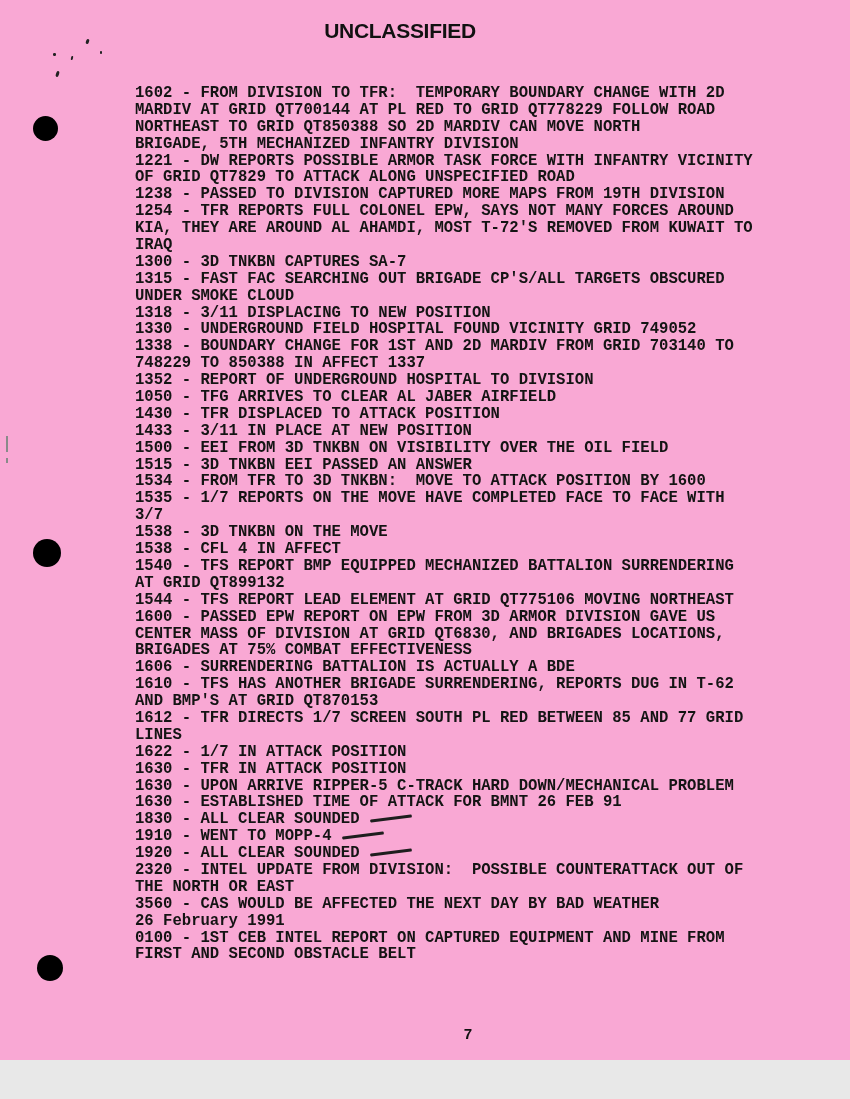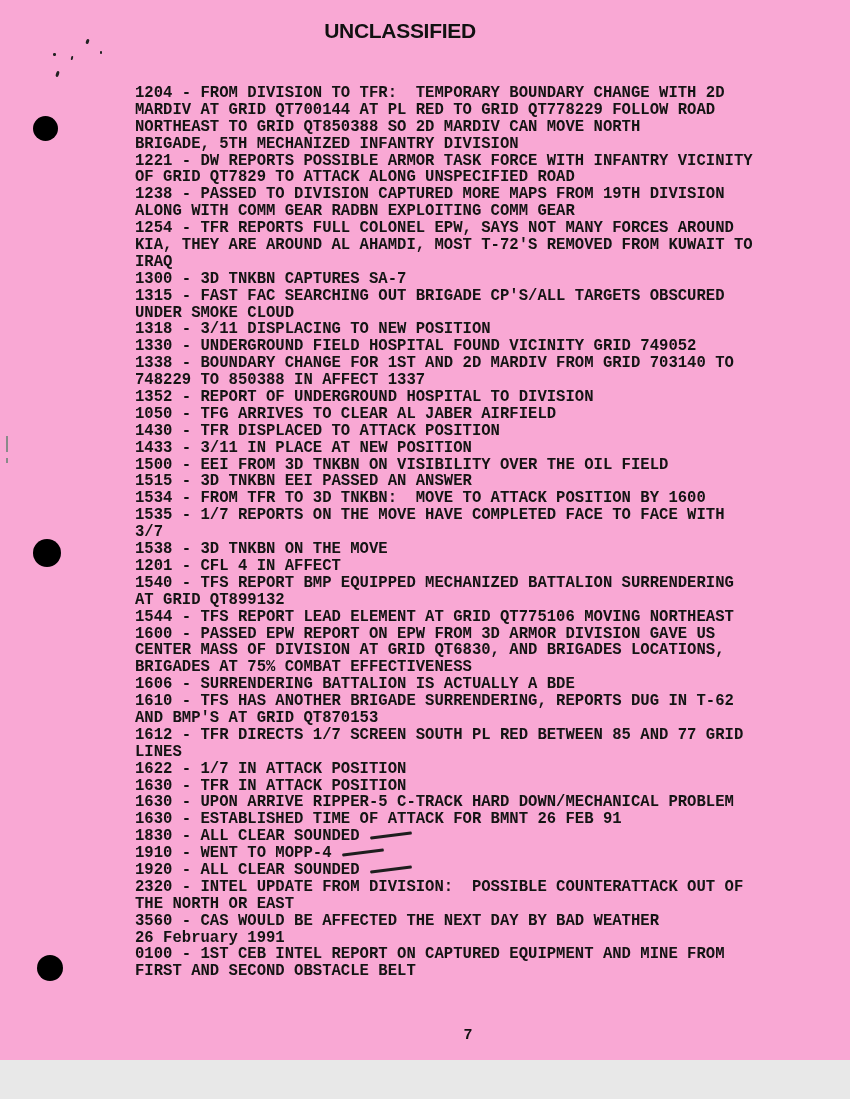--- a/index.html
+++ b/index.html
@@ -96,49 +96,48 @@
   .mark-2 { left: 6px; top: 458px; width: 2px; height: 5px; }
 </style>
 </head>
 <body>
 
 <div class="doc-page">
 
   <div class="classification-banner banner-top">UNCLASSIFIED</div>
 
   <div class="log-text">
-      <div class="log-line"><span>1204 - FROM DIVISION TO TFR:  TEMPORARY BOUNDARY CHANGE WITH 2D</span></div>
+      <div class="log-line"><span>1602 - FROM DIVISION TO TFR:  TEMPORARY BOUNDARY CHANGE WITH 2D</span></div>
       <div class="log-line"><span>MARDIV AT GRID QT700144 AT PL RED TO GRID QT778229 FOLLOW ROAD</span></div>
       <div class="log-line"><span>NORTHEAST TO GRID QT850388 SO 2D MARDIV CAN MOVE NORTH</span></div>
       <div class="log-line"><span>BRIGADE, 5TH MECHANIZED INFANTRY DIVISION</span></div>
       <div class="log-line"><span>1221 - DW REPORTS POSSIBLE ARMOR TASK FORCE WITH INFANTRY VICINITY</span></div>
       <div class="log-line"><span>OF GRID QT7829 TO ATTACK ALONG UNSPECIFIED ROAD</span></div>
       <div class="log-line"><span>1238 - PASSED TO DIVISION CAPTURED MORE MAPS FROM 19TH DIVISION</span></div>
-      <div class="log-line"><span>ALONG WITH COMM GEAR RADBN EXPLOITING COMM GEAR</span></div>
       <div class="log-line"><span>1254 - TFR REPORTS FULL COLONEL EPW, SAYS NOT MANY FORCES AROUND</span></div>
       <div class="log-line"><span>KIA, THEY ARE AROUND AL AHAMDI, MOST T-72'S REMOVED FROM KUWAIT TO</span></div>
       <div class="log-line"><span>IRAQ</span></div>
       <div class="log-line"><span>1300 - 3D TNKBN CAPTURES SA-7</span></div>
       <div class="log-line"><span>1315 - FAST FAC SEARCHING OUT BRIGADE CP'S/ALL TARGETS OBSCURED</span></div>
       <div class="log-line"><span>UNDER SMOKE CLOUD</span></div>
       <div class="log-line"><span>1318 - 3/11 DISPLACING TO NEW POSITION</span></div>
       <div class="log-line"><span>1330 - UNDERGROUND FIELD HOSPITAL FOUND VICINITY GRID 749052</span></div>
       <div class="log-line"><span>1338 - BOUNDARY CHANGE FOR 1ST AND 2D MARDIV FROM GRID 703140 TO</span></div>
       <div class="log-line"><span>748229 TO 850388 IN AFFECT 1337</span></div>
       <div class="log-line"><span>1352 - REPORT OF UNDERGROUND HOSPITAL TO DIVISION</span></div>
       <div class="log-line"><span>1050 - TFG ARRIVES TO CLEAR AL JABER AIRFIELD</span></div>
       <div class="log-line"><span>1430 - TFR DISPLACED TO ATTACK POSITION</span></div>
       <div class="log-line"><span>1433 - 3/11 IN PLACE AT NEW POSITION</span></div>
       <div class="log-line"><span>1500 - EEI FROM 3D TNKBN ON VISIBILITY OVER THE OIL FIELD</span></div>
       <div class="log-line"><span>1515 - 3D TNKBN EEI PASSED AN ANSWER</span></div>
       <div class="log-line"><span>1534 - FROM TFR TO 3D TNKBN:  MOVE TO ATTACK POSITION BY 1600</span></div>
       <div class="log-line"><span>1535 - 1/7 REPORTS ON THE MOVE HAVE COMPLETED FACE TO FACE WITH</span></div>
       <div class="log-line"><span>3/7</span></div>
       <div class="log-line"><span>1538 - 3D TNKBN ON THE MOVE</span></div>
-      <div class="log-line"><span>1201 - CFL 4 IN AFFECT</span></div>
+      <div class="log-line"><span>1538 - CFL 4 IN AFFECT</span></div>
       <div class="log-line"><span>1540 - TFS REPORT BMP EQUIPPED MECHANIZED BATTALION SURRENDERING</span></div>
       <div class="log-line"><span>AT GRID QT899132</span></div>
       <div class="log-line"><span>1544 - TFS REPORT LEAD ELEMENT AT GRID QT775106 MOVING NORTHEAST</span></div>
       <div class="log-line"><span>1600 - PASSED EPW REPORT ON EPW FROM 3D ARMOR DIVISION GAVE US</span></div>
       <div class="log-line"><span>CENTER MASS OF DIVISION AT GRID QT6830, AND BRIGADES LOCATIONS,</span></div>
       <div class="log-line"><span>BRIGADES AT 75% COMBAT EFFECTIVENESS</span></div>
       <div class="log-line"><span>1606 - SURRENDERING BATTALION IS ACTUALLY A BDE</span></div>
       <div class="log-line"><span>1610 - TFS HAS ANOTHER BRIGADE SURRENDERING, REPORTS DUG IN T-62</span></div>
       <div class="log-line"><span>AND BMP'S AT GRID QT870153</span></div>
       <div class="log-line"><span>1612 - TFR DIRECTS 1/7 SCREEN SOUTH PL RED BETWEEN 85 AND 77 GRID</span></div>

